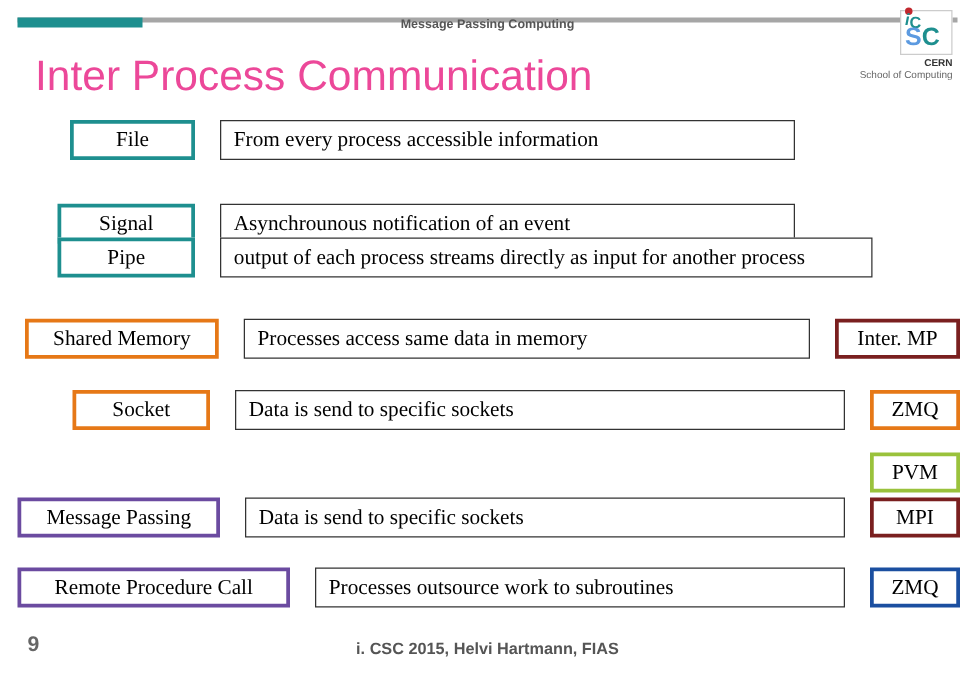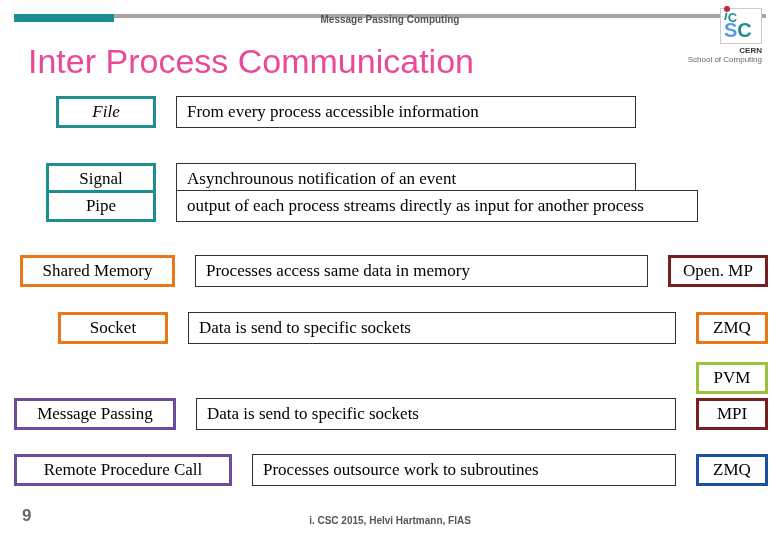--- a/index.html
+++ b/index.html
@@ -114,21 +114,21 @@
     font-size: 17px;
     font-weight: bold;
     color: #666;
   }
   .footer {
     position: absolute;
     left: 0; right: 0;
     bottom: 14px;
     text-align: center;
     font-family: Arial, sans-serif;
-    font-size: 10px;
+    font-size: 13px;
     font-weight: bold;
     color: #555;
   }
 </style>
 </head>
 <body>
 
 <div class="topbar">
   <div class="gray"></div>
   <div class="teal"></div>
@@ -141,38 +141,38 @@
     <span class="dot"></span><span class="i">i</span><span style="color:#1e8f8f">C</span><br>
     <span class="s">S</span><span class="c2">C</span>
   </div>
   <div class="cern">CERN</div>
   <div class="school">School of Computing</div>
 </div>
 
 <div class="title">Inter Process Communication</div>
 
 <div class="row" style="top:96px; left:56px; width:580px;">
-  <div class="lbl c-teal" style="width:100px;font-style:italic;">File</div>
+  <div class="lbl c-teal" style="width:100px;">File</div>
   <div class="desc">From every process accessible information</div>
 </div>
 
 <div class="row" style="top:143px; left:46px; width:590px;margin-top:20px;">
   <div class="lbl c-teal" style="width:110px;">Signal</div>
   <div class="desc">Asynchrounous notification of an event</div>
 </div>
 
 <div class="row" style="top:190px; left:46px; width:652px;">
   <div class="lbl c-teal" style="width:110px;">Pipe</div>
   <div class="desc" style="line-height:1.15;">output of each process streams directly as input for another process</div>
 </div>
 
 <div class="row" style="top:255px; left:20px; width:748px;">
   <div class="lbl c-orange" style="width:155px;">Shared Memory</div>
   <div class="desc">Processes access same data in memory</div>
-  <div class="tag c-darkred" style="width:100px;">Open. MP</div>
+  <div class="tag c-darkred" style="width:100px;">Inter. MP</div>
 </div>
 
 <div class="row" style="top:312px; left:58px; width:710px;">
   <div class="lbl c-orange" style="width:110px;">Socket</div>
   <div class="desc">Data is send to specific sockets</div>
   <div class="tag c-orange" style="width:72px;">ZMQ</div>
 </div>
 
 <div class="tag c-lime" style="position:absolute; top:362px; right:12px; width:72px;">PVM</div>
 

